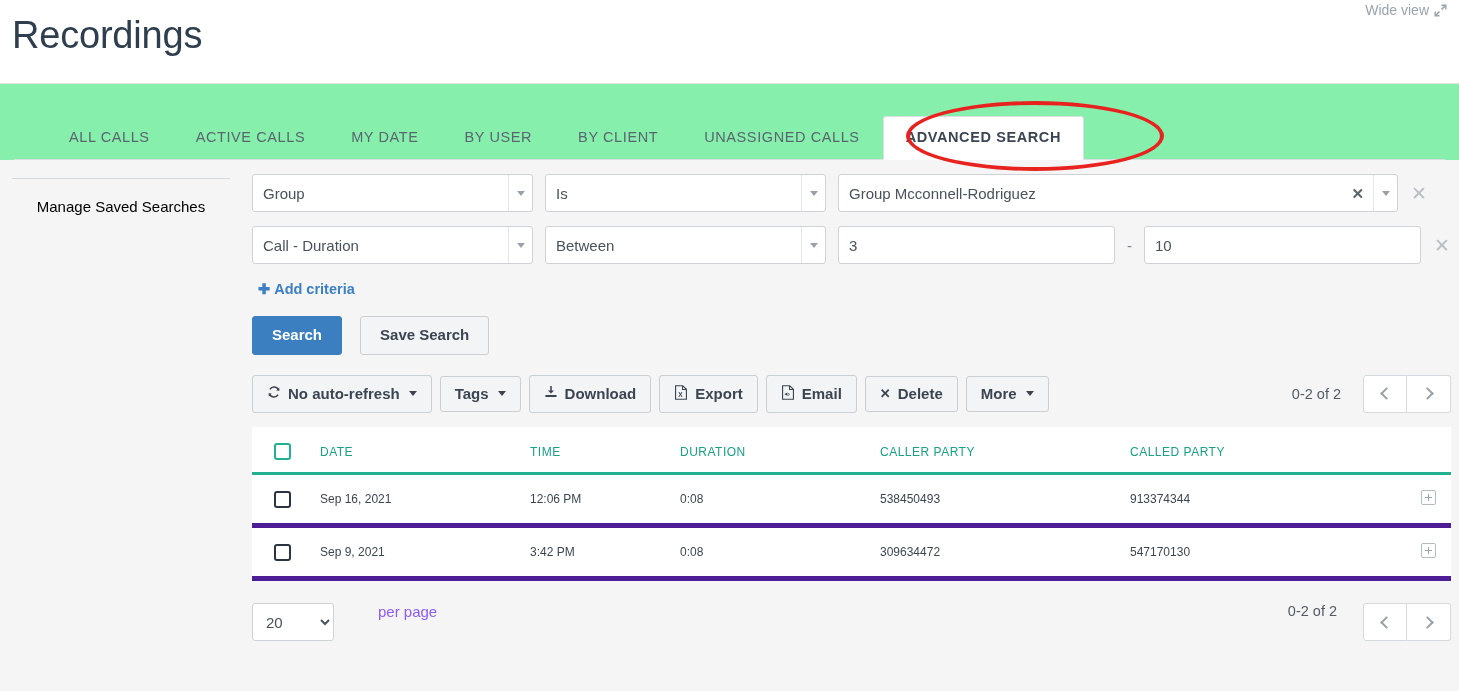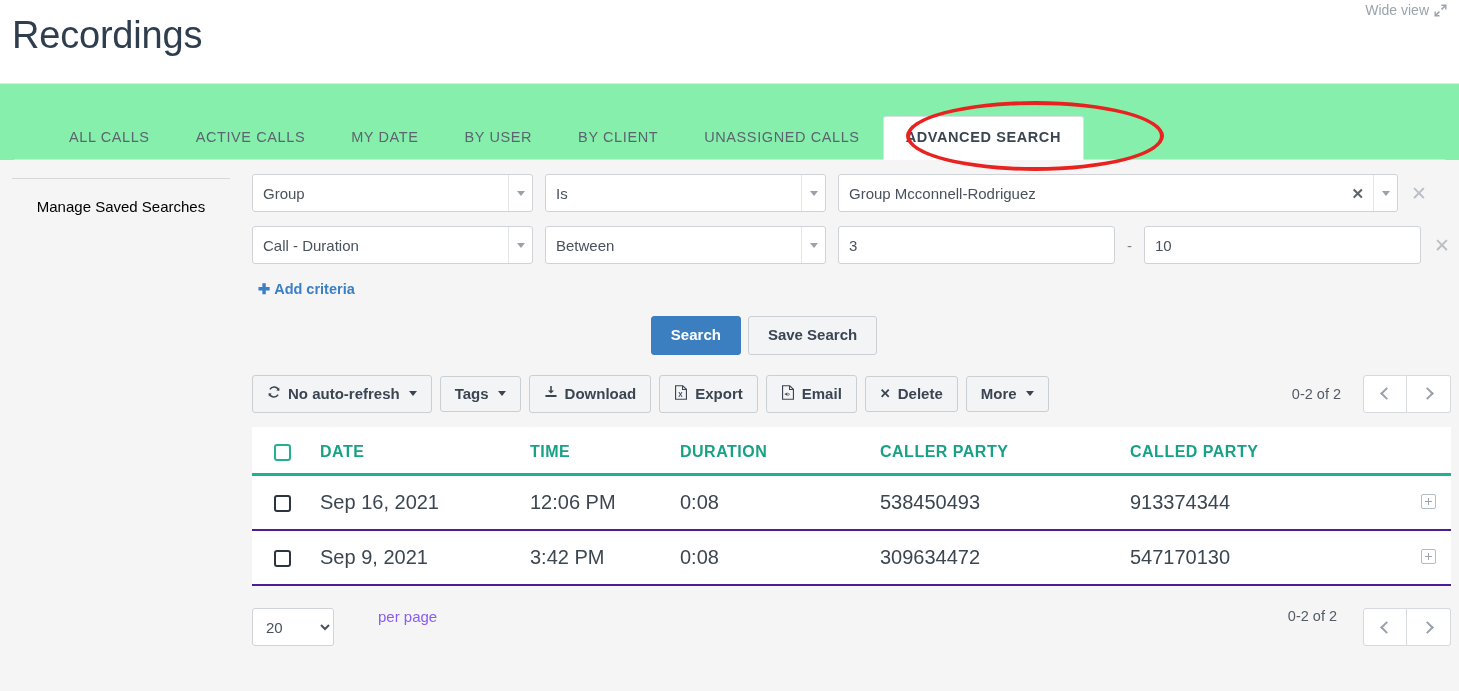--- a/index.html
+++ b/index.html
@@ -177,22 +177,22 @@
     cursor: pointer;
     display: inline-flex;
     align-items: center;
     gap: 4px;
     margin: 3px 0 0 6px;
   }
 
   
   .actions {
     display: flex;
-    justify-content: center;
-    gap: 7px;
+    justify-content: flex-start;
+    gap: 18px;
     margin-top: 18px;
     padding-right: 175px;
   }
   .btn {
     font-family: "Liberation Sans", sans-serif;
     font-size: 15px;
     font-weight: bold;
     border-radius: 3px;
     padding: 10px 19px;
     cursor: pointer;
@@ -247,33 +247,33 @@
     border-right: 2px solid #9aa1a8;
   }
   .chev.left  { transform: rotate(-135deg); margin-left: 3px; }
   .chev.right { transform: rotate(45deg); margin-right: 3px; }
 
   
   .table-wrap { margin-top: 14px; background: #fff; }
   table { width: 100%; border-collapse: collapse; }
   thead th {
     text-align: left;
-    font-size: 16px;
+    font-size: 12px;
     letter-spacing: 0.5px;
     color: #17a185;
-    font-weight: bold;
+    font-weight: normal;
     padding: 16px 0 12px 0;
     border-bottom: 3px solid #21b092;
     background: #fff;
   }
   tbody td {
-    font-size: 20px;
+    font-size: 12px;
     color: #3c4650;
     padding: 15px 0;
-    border-bottom: 2px solid #4c1d95;
+    border-bottom: 5px solid #4c1d95;
     background: #fff;
   }
   .col-check { width: 68px; padding-left: 22px !important; }
   .col-date { width: 210px; }
   .col-time { width: 150px; }
   .col-dur  { width: 200px; }
   .col-caller { width: 250px; }
   .col-called { }
   .col-exp { width: 46px; text-align: center; }
 

